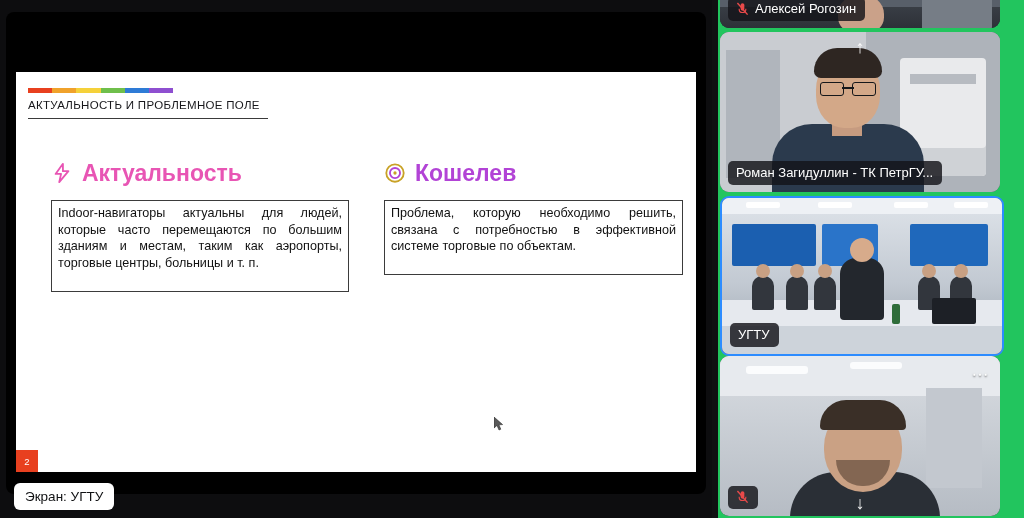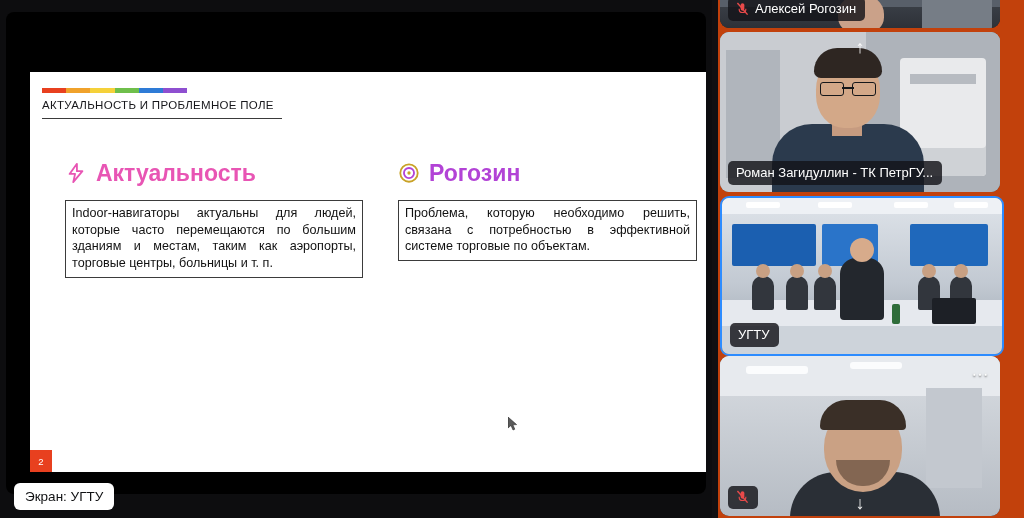--- a/index.html
+++ b/index.html
@@ -34,21 +34,21 @@
     left: 6px;
     top: 12px;
     width: 700px;
     height: 482px;
     background: #000000;
     border-radius: 8px;
     overflow: hidden;
   }
   .slide {
     position: absolute;
-    left: 24px;
+    left: 10px;
     top: 60px;
     width: 680px;
     height: 400px;
     background: #ffffff;
     overflow: hidden;
   }
 
   .slide-colorbar {
     position: absolute;
     left: 12px;
@@ -100,21 +100,21 @@
     line-height: 1;
   }
   .col.left .col-title { color: #e855b4; }
   .col.right .col-title { color: #b243d6; }
 
   .ico { width: 22px; height: 22px; flex: 0 0 22px; }
 
   .col-box {
     margin-top: 10px;
     border: 1px solid #3b3b3b;
-    padding: 4px 6px 5px 6px;
+    padding: 4px 6px 19px 6px;
     font-size: 12.6px;
     line-height: 1.33;
     color: #111;
     text-align: justify;
     background: #fff;
   }
   .col.left .col-box { width: 284px; }
   .col.right .col-box { width: 285px; }
 
   .slide-pagenum {
@@ -152,21 +152,21 @@
     white-space: nowrap;
   }
 
   
   .strip {
     position: absolute;
     left: 718px;
     top: 0;
     width: 306px;
     height: 518px;
-    background: #c2410c;
+    background: #22c55e;
   }
   .tile {
     position: absolute;
     left: 2px;
     width: 280px;
     border-radius: 9px;
     overflow: hidden;
     background: #1b1c20;
   }
   .tile.t0 { top: -24px; height: 52px; }
@@ -314,21 +314,21 @@
 
           <div class="col right">
             <div class="col-head">
               <span class="ico">
                 <svg viewBox="0 0 24 24" width="22" height="22" aria-hidden="true">
                   <circle cx="12" cy="12" r="9.5" fill="none" stroke="#c9a227" stroke-width="2"></circle>
                   <circle cx="12" cy="12" r="5.5" fill="none" stroke="#b243d6" stroke-width="2"></circle>
                   <circle cx="12" cy="12" r="1.8" fill="#c9a227"></circle>
                 </svg>
               </span>
-              <span class="col-title">Рогозин</span>
+              <span class="col-title">Кошелев</span>
             </div>
             <div class="col-box">Проблема, которую необходимо решить, связана с потребностью в эффективной системе торговые по объектам.</div>
           </div>
 
         </div>
 
         <div class="slide-pagenum">2</div>
 
         <div class="cursor">
           <svg viewBox="0 0 10 14" width="10" height="14" aria-hidden="true">

